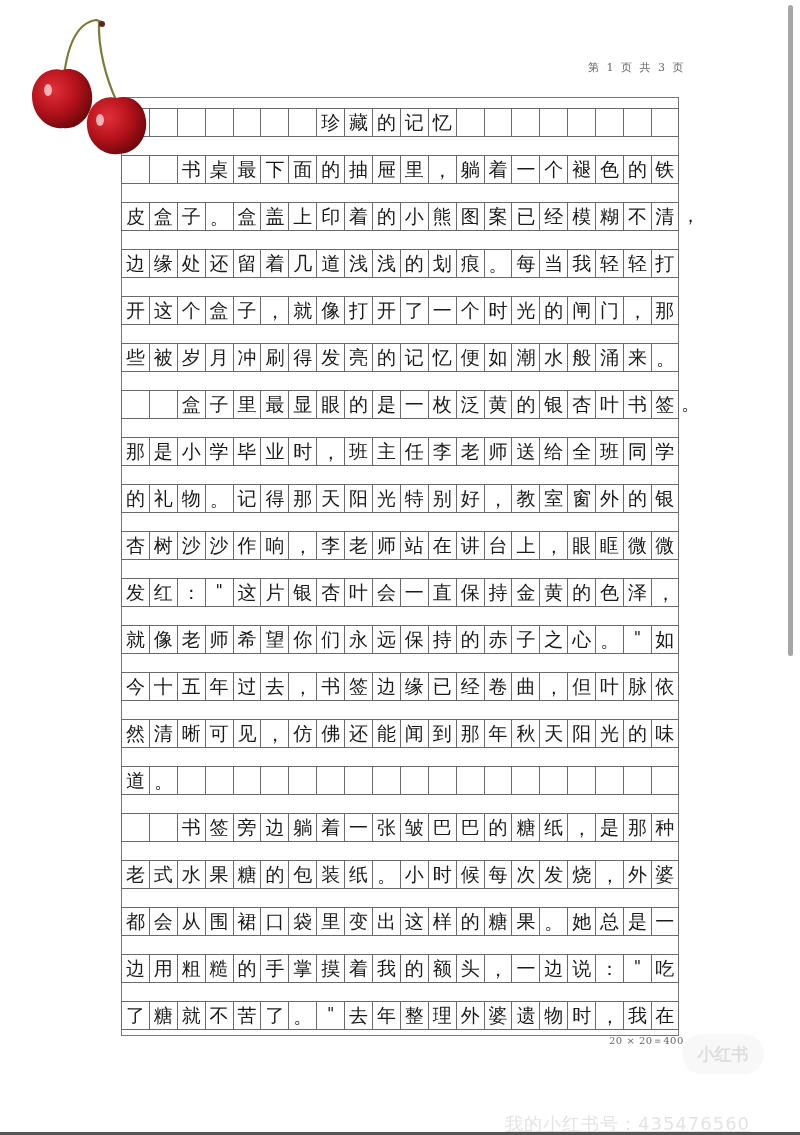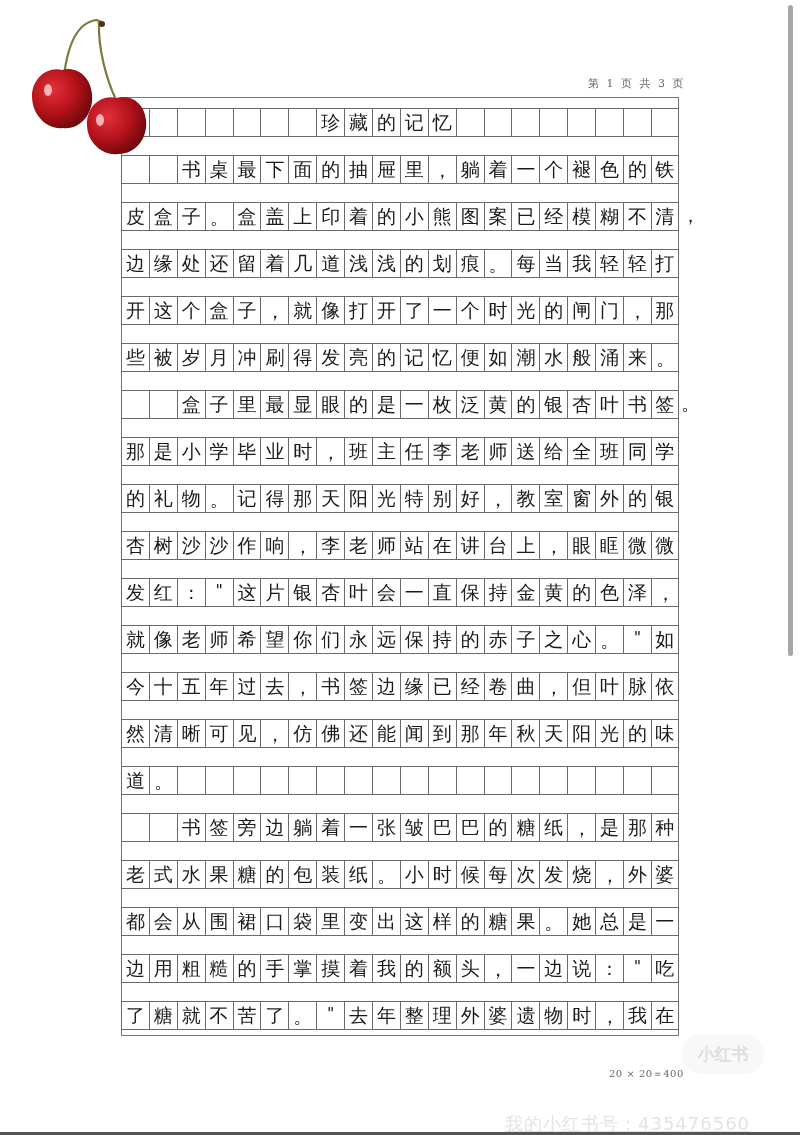--- a/index.html
+++ b/index.html
@@ -2,21 +2,21 @@
 <html><head>
 <meta charset="utf-8">
 <style>
   html, body { margin:0; padding:0; }
   body {
     width:800px; height:1135px; position:relative; overflow:hidden;
     background:#ffffff;
     font-family:"DejaVu Sans", sans-serif;
   }
   .page-info {
-    position:absolute; top:76px; left:588px;
+    position:absolute; top:60px; left:588px;
     font-family:"DejaVu Serif", serif; font-size:11px; color:#666;
     letter-spacing:2px; white-space:nowrap;
   }
   .grid {
     position:absolute; left:121px; top:97px; width:558px; height:939px;
     border:1px solid #777; box-sizing:border-box; background:#fff;
   }
   .row {
     position:absolute; left:-1px; width:558px; height:29px;
     border-top:1px solid #6a6a6a; border-bottom:1px solid #6a6a6a;
@@ -34,21 +34,21 @@
   .cell:last-child { border-right:1px solid #6a6a6a; }
   .overflow {
     position:absolute; font-size:19px; color:#1a1a1a;
   }
   .scrollbar {
     position:absolute; left:788px; top:5px; width:5px; height:651px;
     background:#a6a6a6; border-radius:3px;
   }
   .cherries { position:absolute; left:26px; top:8px; width:124px; height:148px; }
   .footer-count {
-    position:absolute; left:609px; top:1067px;
+    position:absolute; left:609px; top:1034px;
     font-family:"DejaVu Serif", serif; font-size:10px; color:#666; letter-spacing:0.5px;
   }
   .wm-logo {
     position:absolute; left:682px; top:1034px; width:82px; height:40px;
     border-radius:20px; background:rgba(235,235,235,0.35);
     color:rgba(200,200,200,0.55); font-size:17px; font-weight:bold;
     display:flex; align-items:center; justify-content:center;
   }
   .wm-text {
     position:absolute; left:505px; top:1112px;

